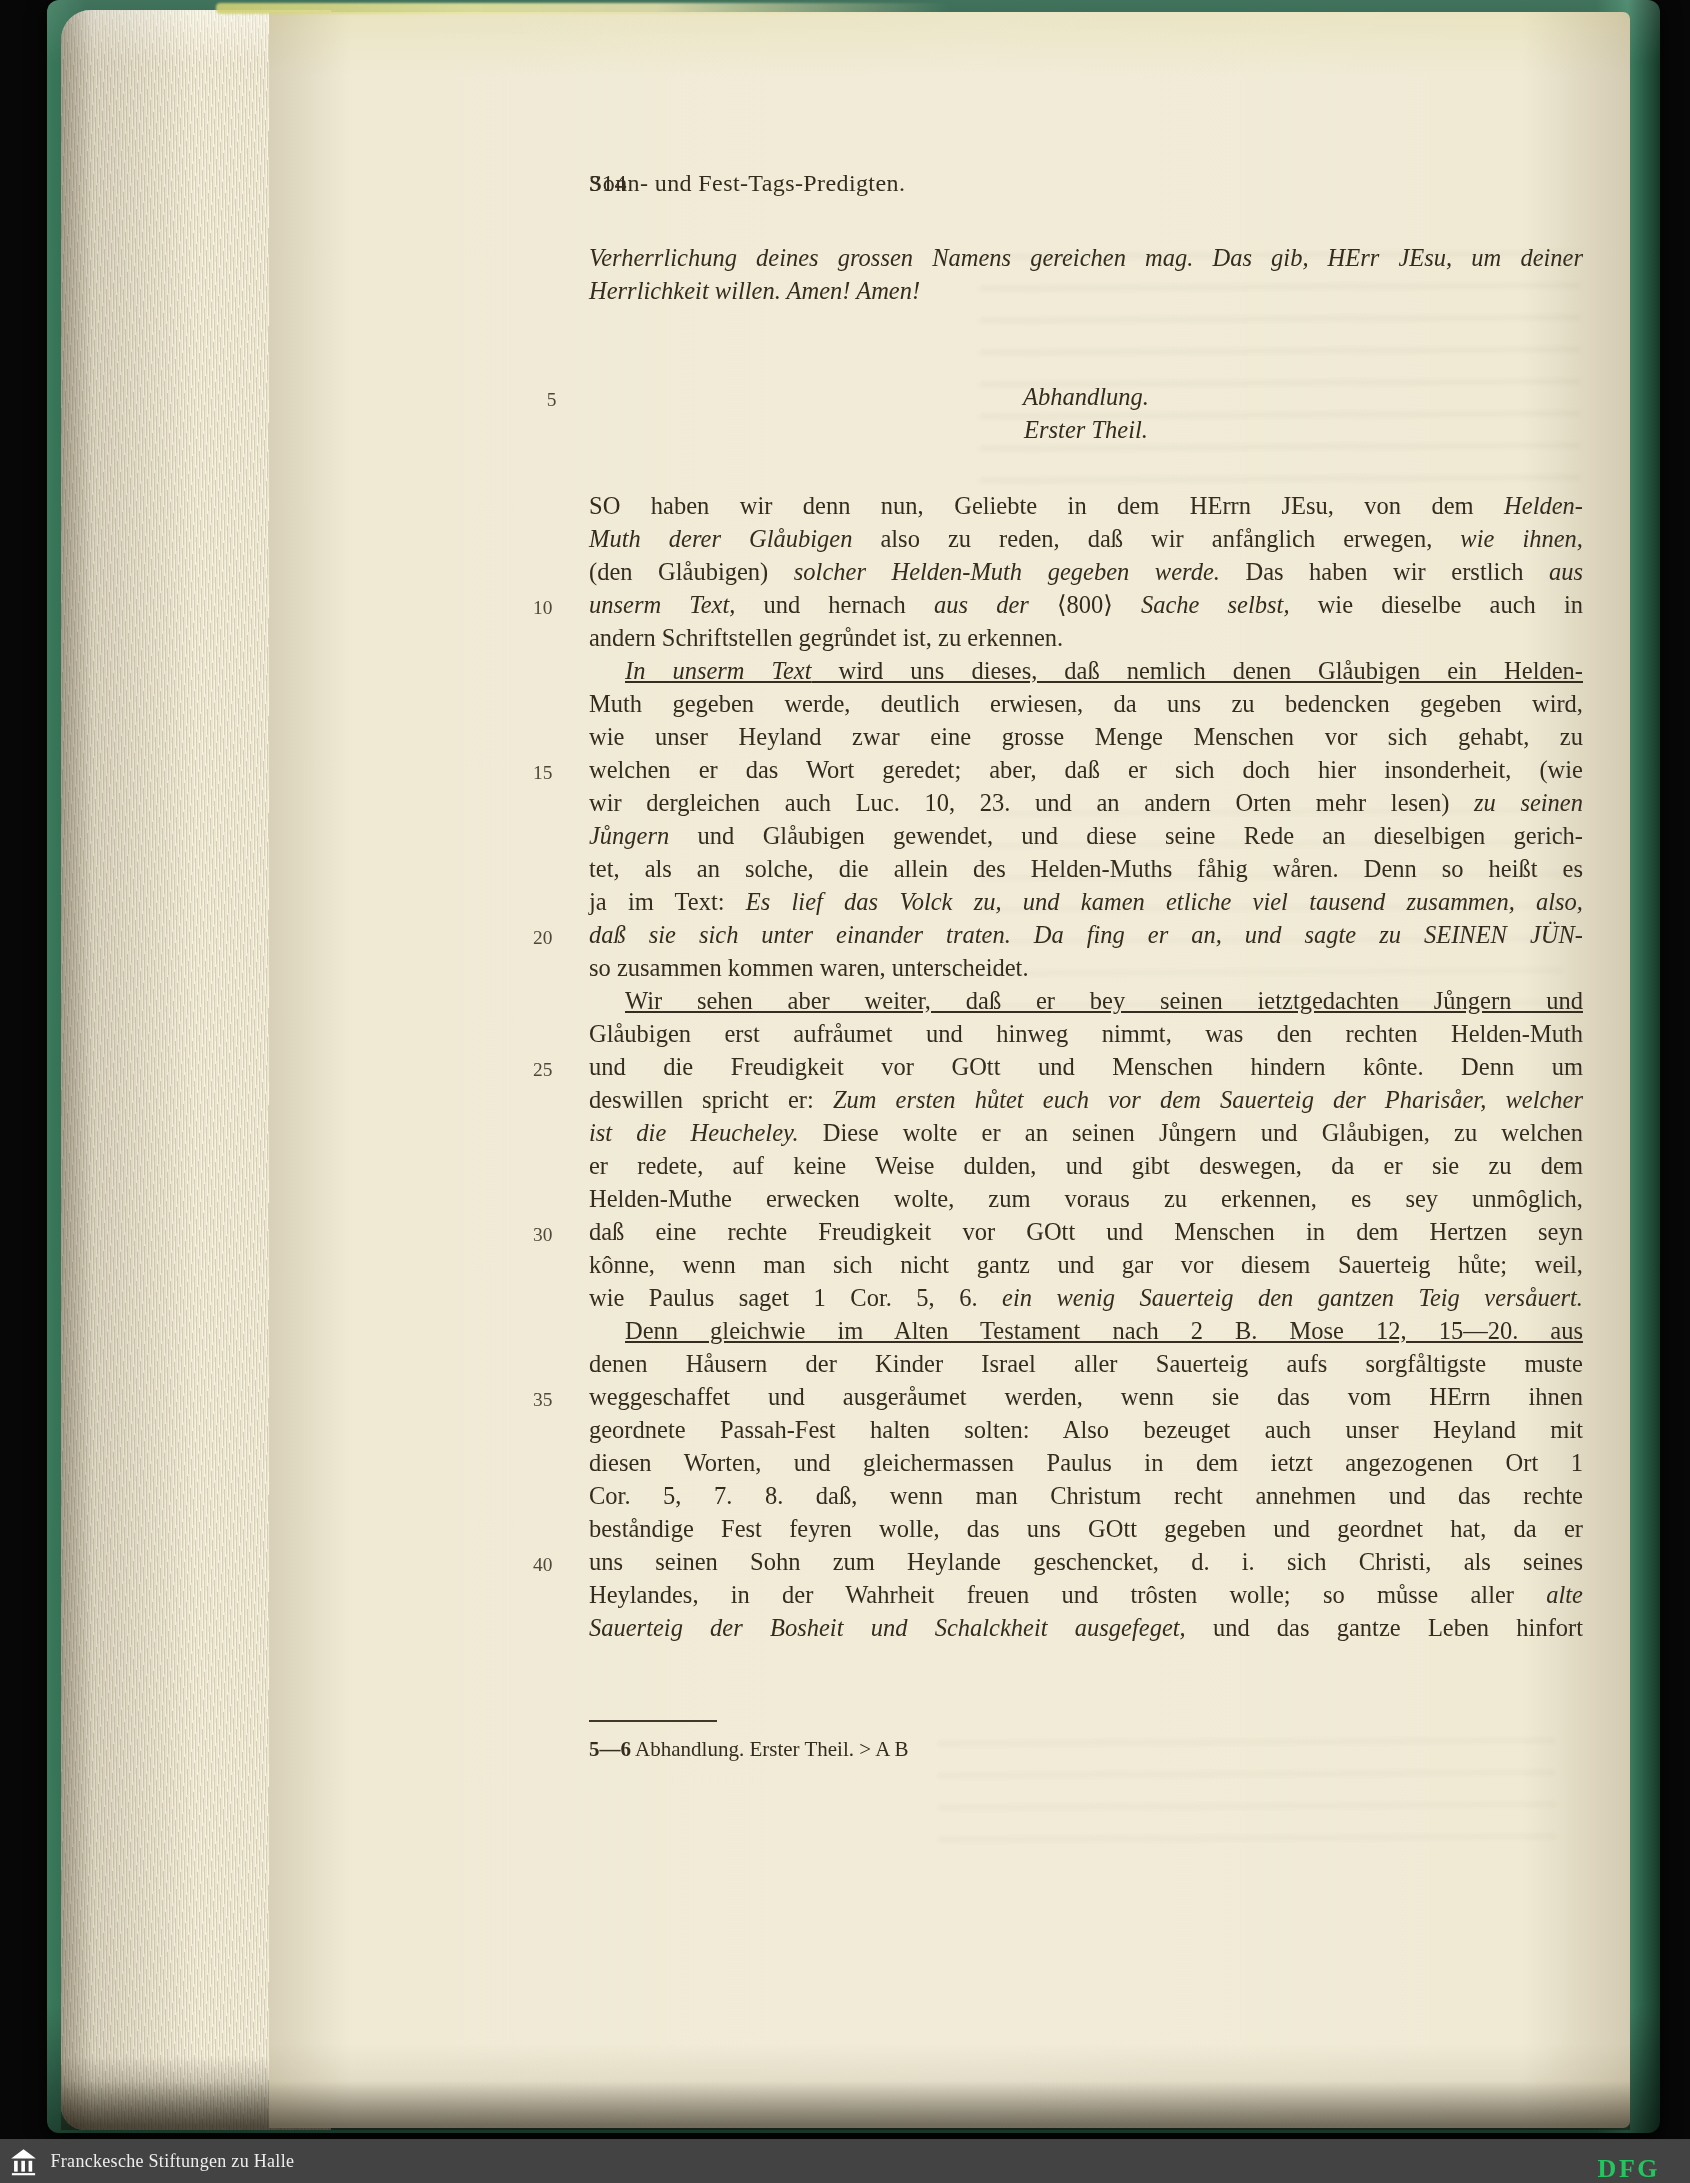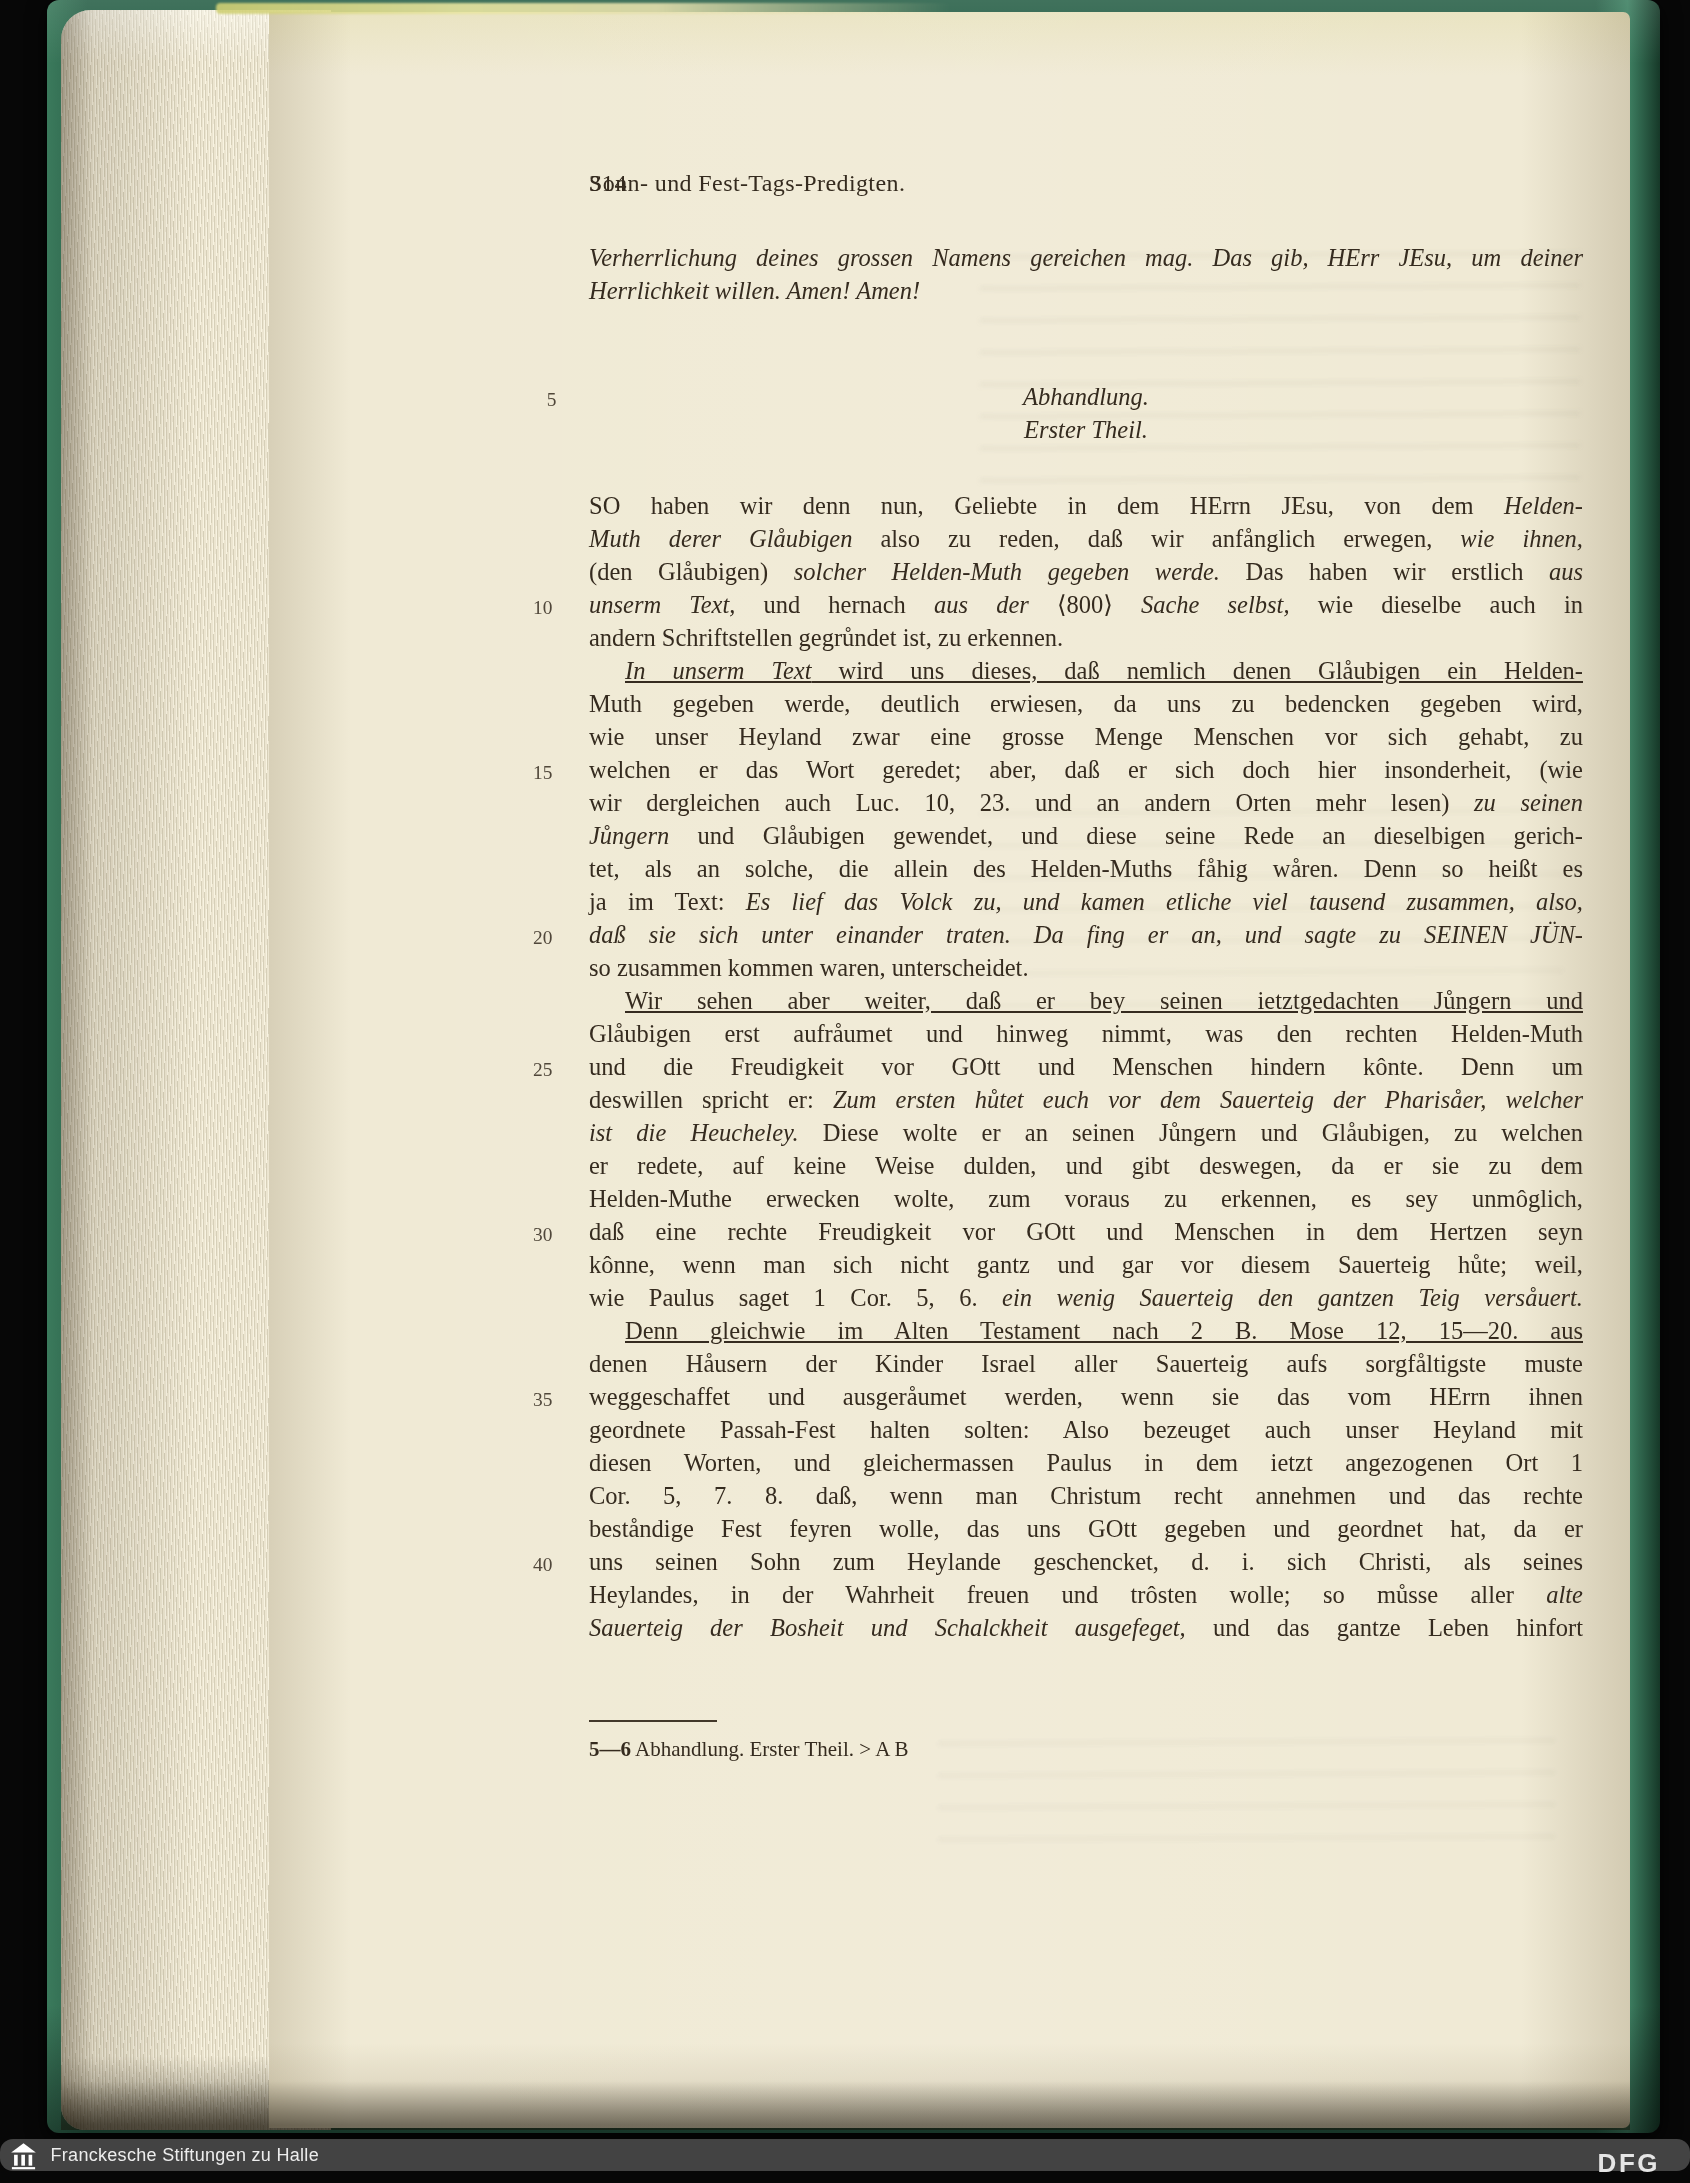--- a/index.html
+++ b/index.html
@@ -71,27 +71,27 @@
   .it{font-style:italic;margin-top:9px;}
   .bold{font-weight:bold;}
   .lineno{
     position:absolute;left:-56px;top:2.5px;width:37px;text-align:right;
     font-size:19.4px;font-style:normal;color:#50473a;letter-spacing:0;
   }
   .fnrule{width:128px;height:1.7px;background:#42382a;margin:76px 0 13.5px 0;}
   .footnote{font-size:21px;line-height:29px;}
   
   .footer{
-    position:absolute;left:0;top:2139px;width:1690px;height:32px;z-index:10;
+    position:absolute;left:0;top:2139px;width:1690px;height:44px;z-index:10;
     background:#434343;display:flex;align-items:center;
-    font-family:Liberation Sans, sans-serif;color:#ededed;border-radius:13px;
+    font-family:Liberation Serif, serif;color:#ededed;
   }
   .flogo{width:30px;height:30px;margin-left:8.5px;display:inline-flex;align-items:center;justify-content:center;}
   .finst{margin-left:12px;font-size:18px;letter-spacing:0.3px;}
-  .fdfg{margin-left:auto;margin-right:30px;font-size:26px;font-weight:bold;letter-spacing:2.5px;color:#e5e5e5;margin-top:16px;}
+  .fdfg{margin-left:auto;margin-right:30px;font-size:26px;font-weight:bold;letter-spacing:2.5px;color:#22c55e;margin-top:16px;}
 </style>
 </head>
 <body>
 
 <div class="cover"></div>
 <div class="page-stack"></div>
 <div class="page"></div>
 <div class="top-edge"></div>
 <div class="bleed b1"></div>
 <div class="bleed b2"></div>

